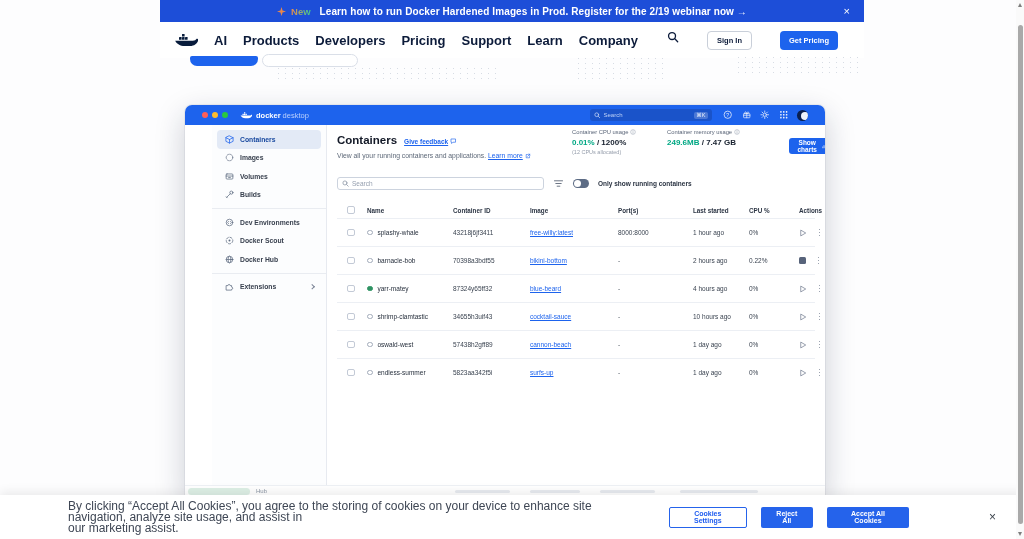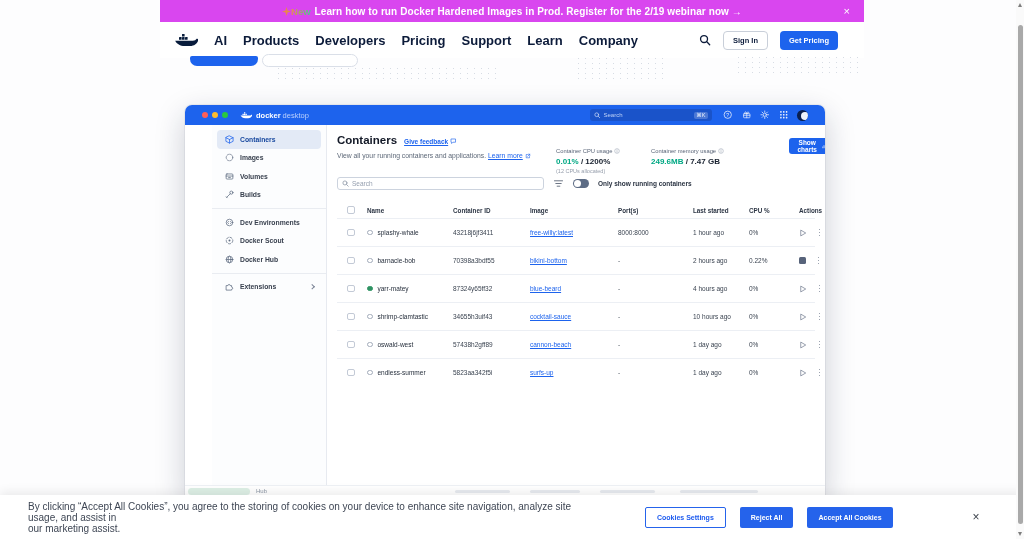--- a/index.html
+++ b/index.html
@@ -4,32 +4,32 @@
 <style>
   * { margin:0; padding:0; box-sizing:border-box; }
   html,body { width:1024px; height:539px; overflow:hidden; }
   body { font-family:"Liberation Sans","DejaVu Sans",sans-serif; background:#fdfdfe; position:relative; }
   .icon svg { width:100%; height:100%; display:block; }
   .icon { display:inline-block; line-height:0; }
 
   
   .site-col { position:absolute; left:160px; top:0; width:704px; }
 
-  .announce { height:22px; background:#d946ef; display:flex; align-items:center; justify-content:center; position:relative; }
+  .announce { height:22px; background:#1d4ed8; display:flex; align-items:center; justify-content:center; gap:5px; position:relative; }
   .announce .sparkle { width:9px; height:9px; color:#e8874d; }
   .announce .badge { font-size:9.5px; font-weight:700; background:linear-gradient(90deg,#f08a4b,#3fcf8e); -webkit-background-clip:text; background-clip:text; color:transparent; margin-right:4px; }
   .announce .msg { font-size:10px; font-weight:700; color:#ffffff; letter-spacing:.1px; }
   .announce .close { position:absolute; right:14px; color:#fff; font-size:11px; line-height:1; cursor:pointer; }
 
   .nav { height:36px; background:#fff; display:flex; align-items:center; padding:0 26px 0 14px; gap:16px; }
   .nav-logo { width:24px; height:17px; color:#081c3c; flex:0 0 auto; }
   .nav-item { font-size:13px; font-weight:700; color:#0c1b3a; display:inline-flex; align-items:center; white-space:nowrap; cursor:pointer; }
   .caret { display:inline-block; width:3.5px; height:3.5px; border-right:1.1px solid currentColor; border-bottom:1.1px solid currentColor; }
   .caret.right { transform:rotate(-45deg); }
-  .nav-right { margin-left:auto; display:flex; align-items:center; gap:12px; }
+  .nav-right { margin-left:auto; display:flex; gap:28px; }
   .nav-search { width:12px; height:12px; color:#0c1b3a; cursor:pointer; }
   .btn-signin { background:#fff; border:1px solid #c9cfd9; border-radius:4px; padding:4px 9px; font-size:7.5px; font-weight:700; color:#0c1b3a; cursor:pointer; }
   .btn-getstarted { background:#1d63ed; border:none; border-radius:4px; padding:5px 9px; font-size:7.5px; font-weight:700; color:#fff; cursor:pointer; }
 
   
   .pill-blue { position:absolute; left:190px; top:56px; width:68px; height:10px; background:#1d63ed; border-radius:2px 2px 7px 7px; }
   .pill-white { position:absolute; left:262px; top:54px; width:96px; height:13px; background:#fff; border:1px solid #dadfe8; border-radius:8px; }
   .dots { position:absolute; background-image:radial-gradient(#d7dce4 0.8px, transparent 0.9px); background-size:7px 5px; }
   .dots.d1 { left:275px; top:66px; width:225px; height:13px; }
   .dots.d2 { left:575px; top:56px; width:90px; height:25px; }
@@ -62,21 +62,21 @@
 
   .main { flex:1; position:relative; padding:9px 10px 0 10px; background:#fff; min-width:0; }
   .h-row { display:flex; align-items:baseline; gap:7px; }
   .h-title { font-size:11.5px; font-weight:800; color:#121826; line-height:13px; }
   .h-feedback { font-size:6.5px; font-weight:600; color:#1d63ed; text-decoration:underline; display:inline-flex; align-items:center; gap:2px; cursor:pointer; }
   .h-feedback .icon { width:6.5px; height:6.5px; }
   .h-sub { margin-top:4px; font-size:6.8px; color:#5d6878; line-height:9px; }
   .h-link { color:#1d63ed; text-decoration:underline; cursor:pointer; }
   .h-sub .icon { width:6px; height:6px; color:#1d63ed; vertical-align:-1px; display:inline-block; }
 
-  .stat { position:absolute; top:23px; }
+  .stat { position:absolute; top:4px;margin-left:16px; }
   .stat-cpu { left:229px; } .stat-mem { left:324px; }
   .stat-label { font-size:5.8px; color:#596477; display:flex; align-items:center; gap:2px; }
   .stat-label .icon { width:6px; height:6px; color:#9aa3b2; }
   .stat-vals { margin-top:3px; font-size:8px; }
   .stat-teal { color:#00a884; font-weight:700; }
   .stat-dark { color:#17202e; font-weight:800; }
   .stat-note { margin-top:2px; font-size:5.5px; color:#959dab; }
   .show-charts { position:absolute; left:462px; top:13px; height:16px; padding:0 7px; background:#1d63ed; border:none; border-radius:3px; color:#fff; font-size:6.5px; font-weight:700; display:flex; align-items:center; gap:4px; cursor:pointer; }
   .show-charts .icon { width:7px; height:7px; color:#cfe0ff; }
 
@@ -105,21 +105,21 @@
   .kebab { display:flex; flex-direction:column; gap:1.4px; cursor:pointer; }
   .kebab i { width:1.4px; height:1.4px; border-radius:50%; background:#7e8798; }
 
   .win-status { position:absolute; left:0; right:0; bottom:0; height:10px; background:#fff; border-top:1px solid #eef1f5; }
   .ws-pill { position:absolute; left:3px; top:1.5px; width:62px; height:7px; border-radius:3.5px; background:#def0e6; }
   .ws-hub { position:absolute; left:71px; top:2px; font-size:6px; color:#8b95a4; }
   .ws-bar { position:absolute; top:4px; height:3px; border-radius:1.5px; background:#e8ebf0; }
 
   
   .cookie { position:absolute; left:0; top:495px; width:1024px; height:44px; background:#fff; box-shadow:0 -3px 10px rgba(0,0,0,.08); display:flex; align-items:center; padding:0 28px; z-index:5; }
-  .cookie-text { width:545px; font-size:10px; color:#3e4654; line-height:11px; }
+  .cookie-text { width:545px; font-size:12px; color:#3e4654; line-height:11px;margin-left:40px; }
   .cookie-text span { display:block; }
   .cookie-btns { display:flex; gap:14px; margin-left:72px; }
   .cbtn { height:21px; padding:0 11px; border-radius:2px; font-size:7px; font-weight:700; cursor:pointer; font-family:inherit; }
   .cbtn.outline { background:#fff; border:1px solid #2563eb; color:#1d5bef; }
   .cbtn.fill { background:#2563eb; border:none; color:#fff; }
   .cookie-close { margin-left:80px; font-size:12px; color:#3c434c; cursor:pointer; line-height:1; }
 
   
   .scrollbar { position:absolute; right:0; top:0; width:8px; height:539px; background:#fafafa; z-index:10; }
   .sb-up, .sb-down { position:absolute; left:1.5px; width:0; height:0; border-left:2.5px solid transparent; border-right:2.5px solid transparent; cursor:pointer; }

